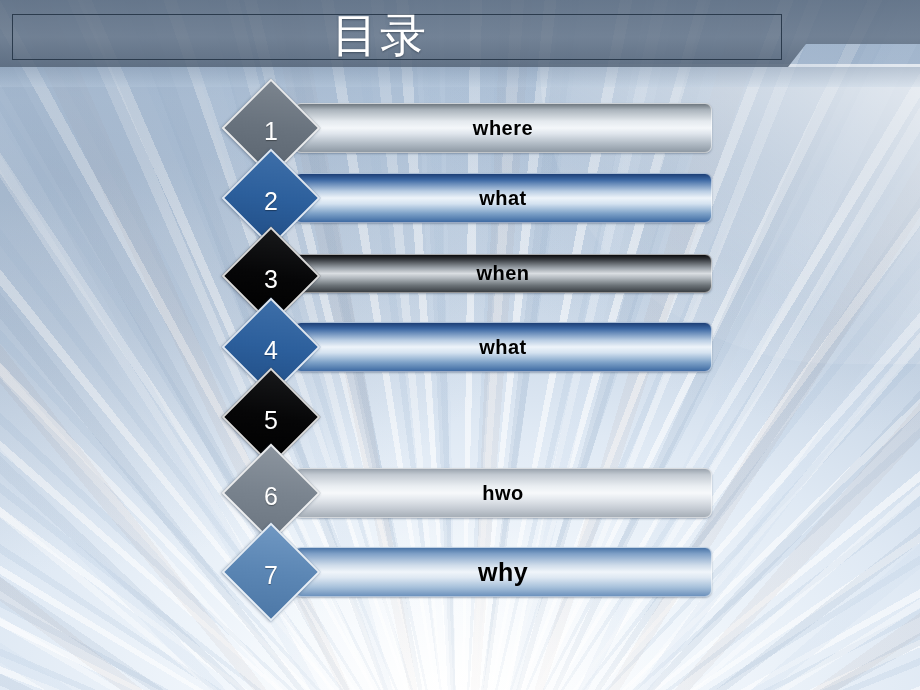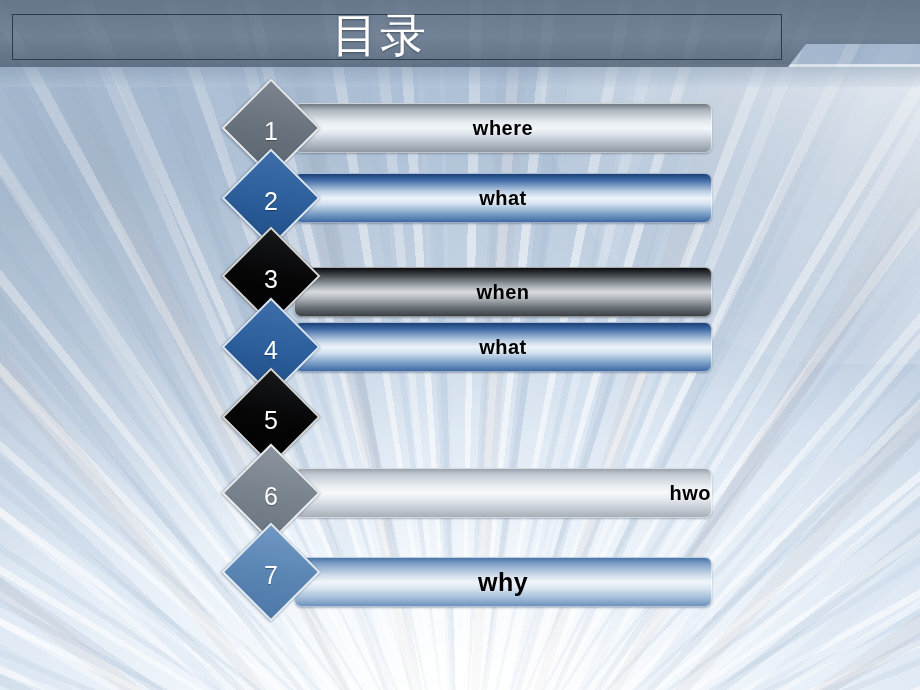--- a/index.html
+++ b/index.html
@@ -243,50 +243,50 @@
       </div>
       <div class="row" style="top: 173px; height: 50px;">
         <div class="bar blue" style="height: 50px; top: 0px;">
           <span class="bar-label" style="font-size: 20px;">what</span>
         </div>
         <div class="diamond blue" style="top: -10px;">
           <span class="diamond-num">2</span>
         </div>
       </div>
       <div class="row" style="top: 251px; height: 50px;">
-        <div class="bar dark" style="height: 50px; top: 16px;">
+        <div class="bar dark" style="height: 39px; top: 3px;">
           <span class="bar-label" style="font-size: 20px;">when</span>
         </div>
         <div class="diamond black" style="top: -10px;">
           <span class="diamond-num">3</span>
         </div>
       </div>
       <div class="row" style="top: 322px; height: 50px;">
         <div class="bar blue" style="height: 50px; top: 0px;">
           <span class="bar-label" style="font-size: 20px;">what</span>
         </div>
         <div class="diamond blue" style="top: -10px;">
           <span class="diamond-num">4</span>
         </div>
       </div>
       <div class="row" style="top: 392px; height: 50px;">
         <div class="diamond black" style="top: -10px;">
           <span class="diamond-num">5</span>
         </div>
       </div>
       <div class="row" style="top: 468px; height: 50px;">
-        <div class="bar lightsilver" style="height: 50px; top: 0px; justify-content: flex-end;">
+        <div class="bar lightsilver" style="height: 50px; top: 0px;">
           <span class="bar-label" style="font-size: 20px;">hwo</span>
         </div>
         <div class="diamond slate" style="top: -10px;">
           <span class="diamond-num">6</span>
         </div>
       </div>
       <div class="row" style="top: 547px; height: 50px;">
-        <div class="bar paleblue" style="height: 50px; top: 10px;">
+        <div class="bar paleblue" style="height: 50px; top: 0px;">
           <span class="bar-label" style="font-size: 25px;">why</span>
         </div>
         <div class="diamond steelblue" style="top: -10px;">
           <span class="diamond-num">7</span>
         </div>
       </div>
     </div>
 
 </div>
 

